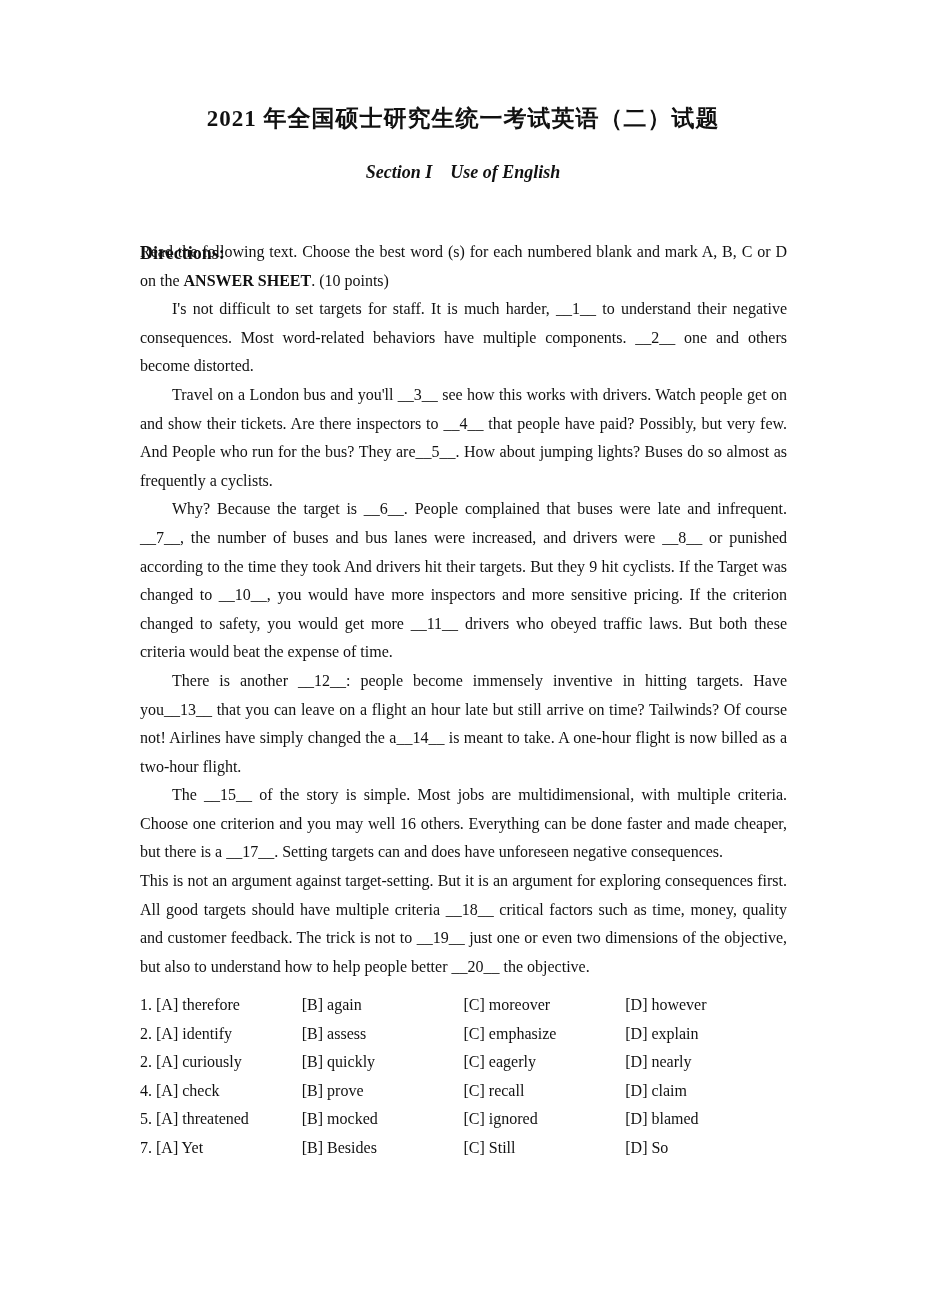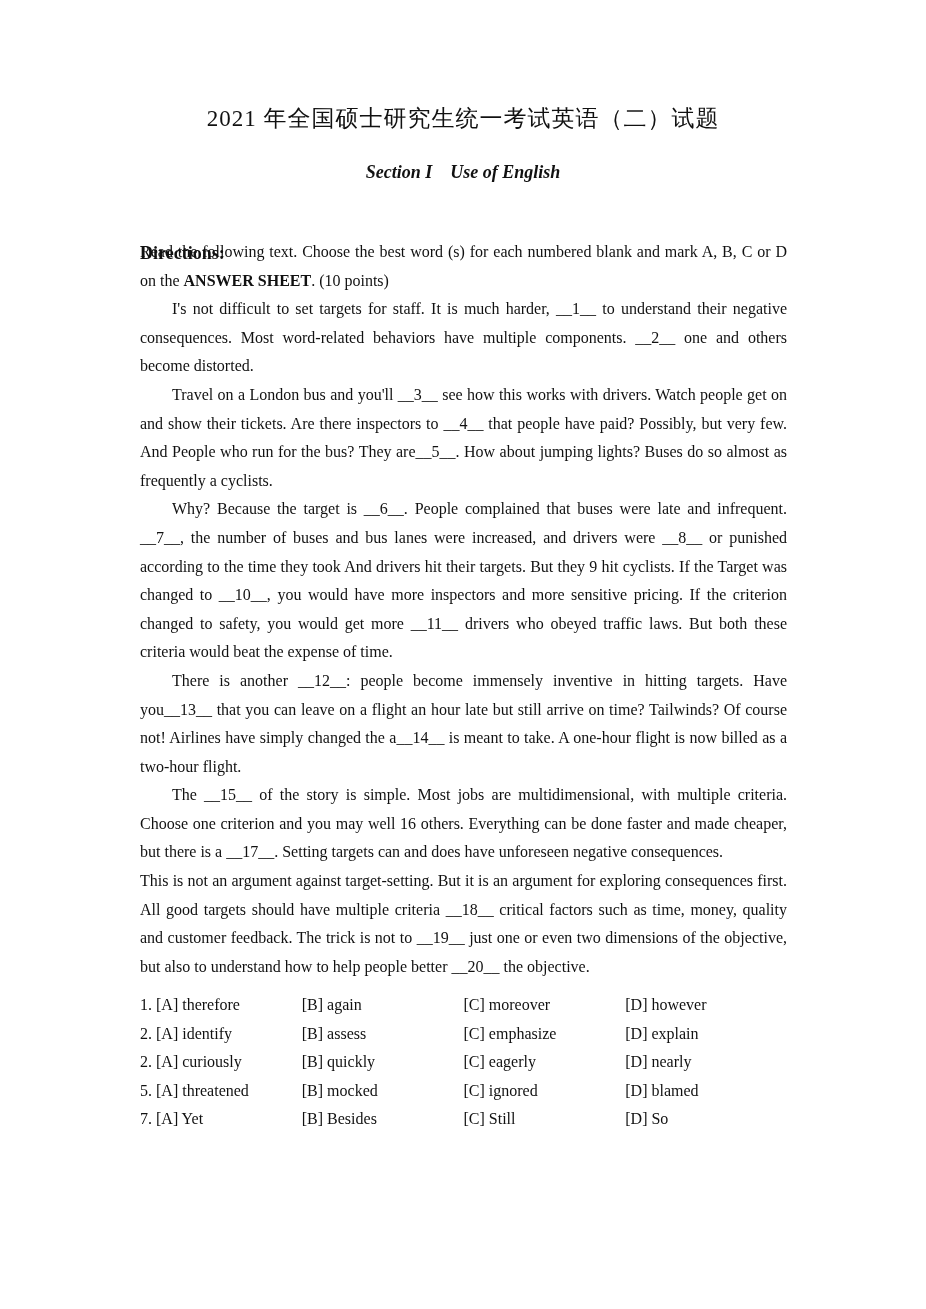--- a/index.html
+++ b/index.html
@@ -21,21 +21,21 @@
       top: 0;
       width: 647px;
     }
     .title {
       position: absolute;
       top: 103px;
       left: -140px;
       width: 926px;
       text-align: center;
       font-size: 23px;
-      font-weight: normal;
+      font-weight: bold;
       letter-spacing: 1px;
       white-space: nowrap;
     }
     .section {
       position: absolute;
       top: 162px;
       left: -140px;
       width: 926px;
       text-align: center;
       font-size: 18px;
@@ -117,20 +117,26 @@
       <span class="opt-cell">[C] emphasize</span>
       <span class="opt-cell">[D] explain</span>
     </div>
     <div class="opt-row">
       <span class="opt-cell a">2. [A] curiously</span>
       <span class="opt-cell">[B] quickly</span>
       <span class="opt-cell">[C] eagerly</span>
       <span class="opt-cell">[D] nearly</span>
     </div>
     <div class="opt-row">
+      <span class="opt-cell a">4. [A] check</span>
+      <span class="opt-cell">[B] prove</span>
+      <span class="opt-cell">[C] recall</span>
+      <span class="opt-cell">[D] claim</span>
+    </div>
+    <div class="opt-row">
       <span class="opt-cell a">5. [A] threatened</span>
       <span class="opt-cell">[B] mocked</span>
       <span class="opt-cell">[C] ignored</span>
       <span class="opt-cell">[D] blamed</span>
     </div>
     <div class="opt-row">
       <span class="opt-cell a">7. [A] Yet</span>
       <span class="opt-cell">[B] Besides</span>
       <span class="opt-cell">[C] Still</span>
       <span class="opt-cell">[D] So</span>

